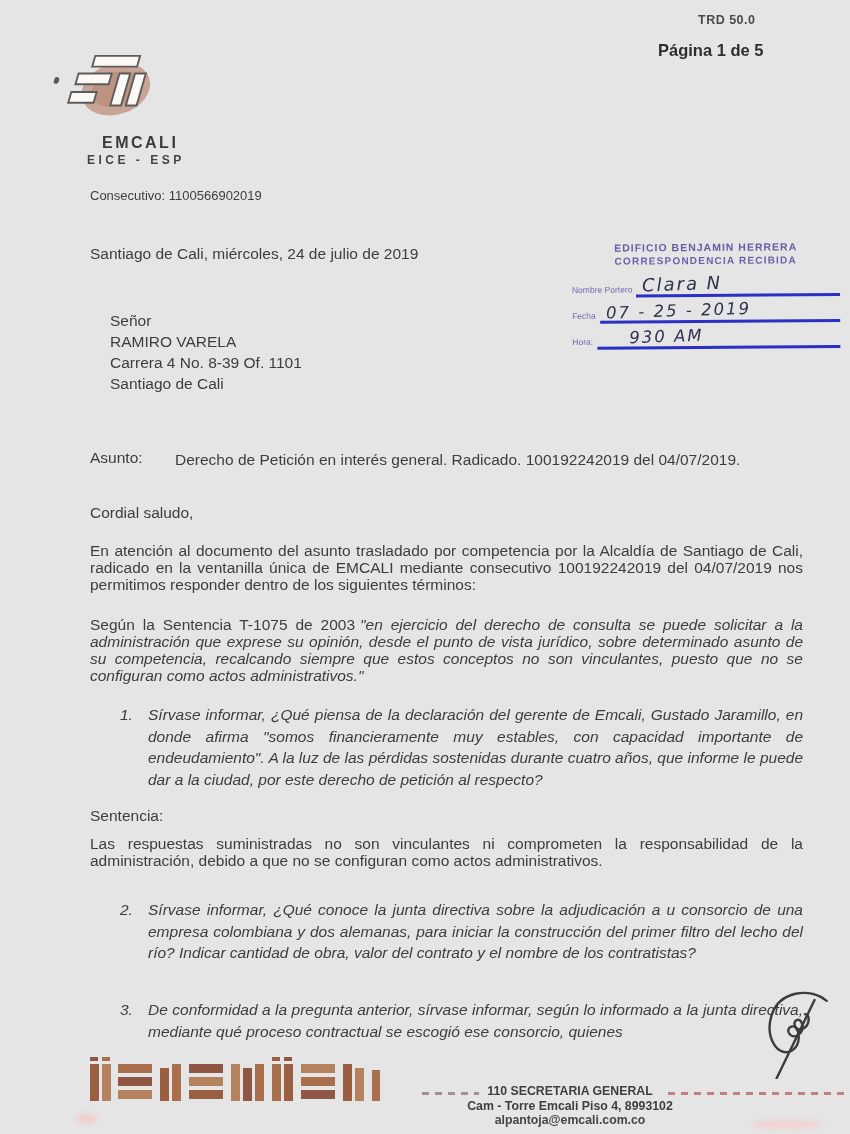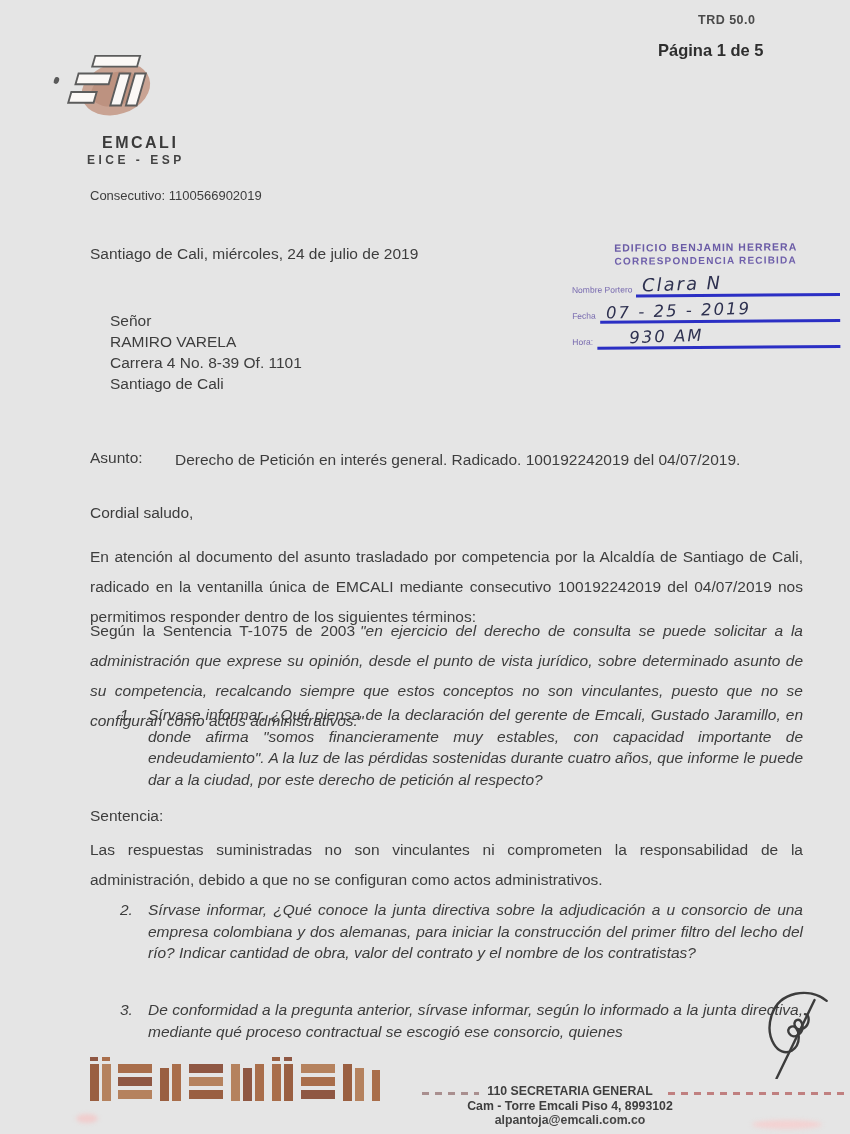--- a/index.html
+++ b/index.html
@@ -49,21 +49,21 @@
 
   
   .recipient { left: 90px; top: 310px; font-size: 15.5px; line-height: 21px; margin-left: 20px; }
 
   
   .subject-label { left: 90px; top: 449px; font-size: 15.5px; }
   .subject-text { left: 175px; top: 449px; width: 629px; font-size: 15.5px; line-height: 22px; text-align: justify; }
 
   .greeting { left: 90px; top: 504px; font-size: 15.5px; }
 
-  .para { left: 90px; width: 713px; font-size: 15.5px; line-height: 30px; text-align: justify; margin: 0; }
+  .para { left: 90px; width: 713px; font-size: 15.5px; line-height: 17px; text-align: justify; margin: 0; }
   .p-intro { top: 542px; }
   .p-sent  { top: 616px; }
   .p-resp  { top: 835px; }
   .it { font-style: italic; }
   .quote-gap { margin-left: 5px; }
 
   .resp-label { left: 90px; top: 807px; font-size: 15.5px; }
 
   .q { left: 90px; width: 713px; font-size: 15.5px; line-height: 21.5px; }
   .q1 { top: 704px; } .q2 { top: 899px; } .q3 { top: 999px; }

